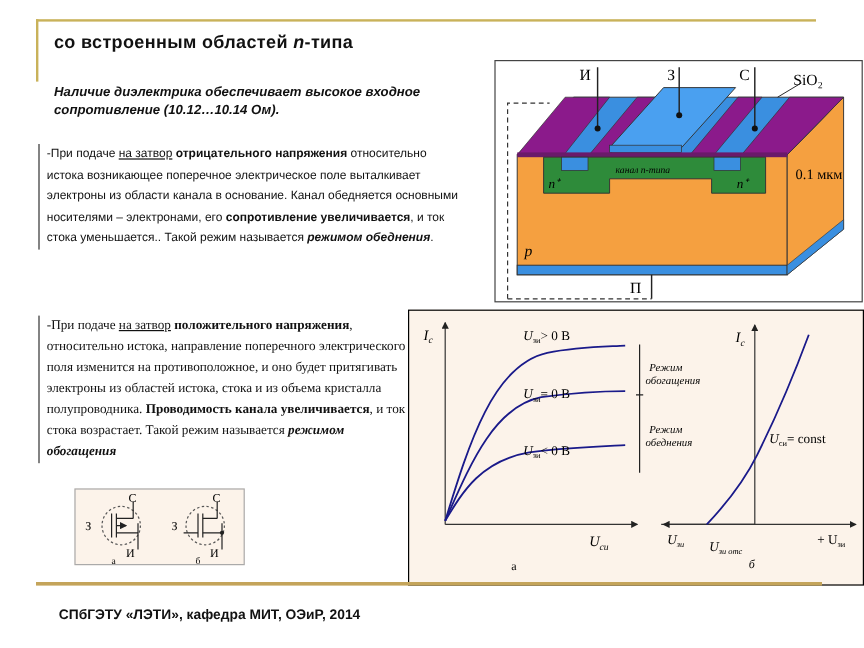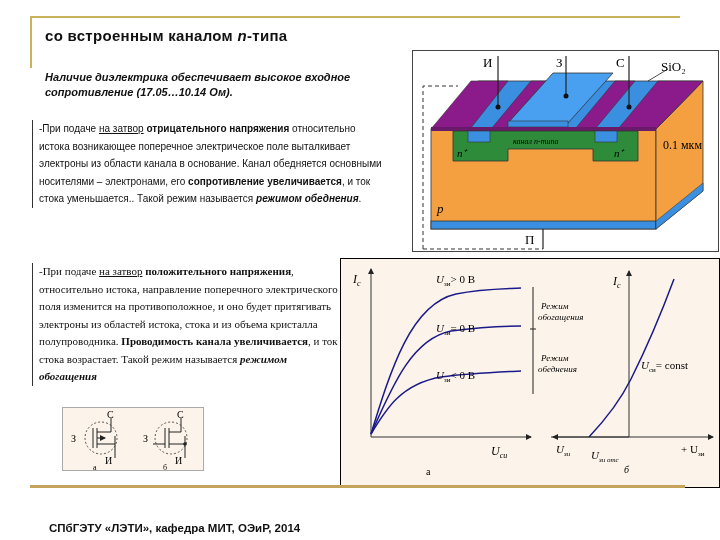--- a/index.html
+++ b/index.html
@@ -8,37 +8,37 @@
   .top-rule { left:30px; top:16px; width:650px; height:2px; background:#c9b25a; }
   .left-rule { left:30px; top:16px; width:2px; height:52px; background:#c9b25a; }
   .bottom-rule { left:30px; top:485px; width:655px; height:3px; background:#c4a45a; }
   .title { left:45px; top:26px; width:520px; font-size:15px; font-weight:bold; line-height:20px; letter-spacing:0.3px; }
   .subtitle { left:45px; top:70px; width:330px; font-size:11px; font-weight:bold; font-style:italic; line-height:15px; }
   .para1 { left:32px; top:120px; width:345px; font-size:10px; line-height:17.5px; border-left:1.5px solid #333; padding-left:6px; }
   .para2 { left:32px; top:263px; width:300px; font-family:"Liberation Serif", serif; font-size:11px; line-height:17.5px; border-left:1.5px solid #333; padding-left:6px; }
   .b { font-weight:bold; }
   .u { text-decoration:underline; }
   .bi { font-weight:bold; font-style:italic; }
-  .footer { left:49px; top:522px; font-size:11.5px; font-weight:bold; }
+  .footer { left:49px; top:507px; font-size:11.5px; font-weight:bold; }
   .struct { left:412px; top:50px; width:305px; height:200px; border:1px solid #444; background:#fff; }
   .chartpanel { left:340px; top:258px; width:378px; height:228px; background:#fcf3ea; border:1px solid #000000; }
   .symbols { left:62px; top:407px; width:140px; height:62px; background:#fcf3ea; border:1px solid #aaa; }
   svg text { font-family:"Liberation Serif", serif; }
 </style>
 </head>
 <body>
 
 <div class="abs top-rule"></div>
 <div class="abs left-rule"></div>
 
 <div class="abs title">
-  <div><span>со встроенным каналом </span><i>n</i><span>-типа</span></div>
+  <div><span>со встроенным областей </span><i>n</i><span>-типа</span></div>
 </div>
 
-<div class="abs subtitle">Наличие диэлектрика обеспечивает высокое входное сопротивление (17.05…10.14 Ом).</div>
+<div class="abs subtitle">Наличие диэлектрика обеспечивает высокое входное сопротивление (10.12…10.14 Ом).</div>
 
 <div class="abs para1"><span>-При подаче </span><span class="u">на затвор</span><span> </span><span class="b">отрицательного напряжения</span><span> относительно истока возникающее поперечное электрическое поле выталкивает электроны из области канала в основание. Канал обедняется основными носителями – электронами, его </span><span class="b">сопротивление увеличивается</span><span>, и ток стока уменьшается.. Такой режим называется </span><span class="bi">режимом обеднения</span><span>.</span></div>
 
 <div class="abs para2"><span>-При подаче </span><span class="u">на затвор</span><span> </span><span class="b">положительного напряжения</span><span>, относительно истока, направление поперечного электрического поля изменится на противоположное, и оно будет притягивать электроны из областей истока, стока и из объема кристалла полупроводника. </span><span class="b">Проводимость канала увеличивается</span><span>, и ток стока возрастает. Такой режим называется </span><span class="bi">режимом обогащения</span></div>
 
 <div class="abs struct">
   <svg width="305" height="200" viewBox="0 0 305 200">
 
     <path d="M10 198 L10 35 L45 35" fill="none" stroke="#333" stroke-dasharray="4,3" stroke-width="1"></path>
     <path d="M10 198 L130 198" fill="none" stroke="#333" stroke-dasharray="4,3" stroke-width="1"></path>

